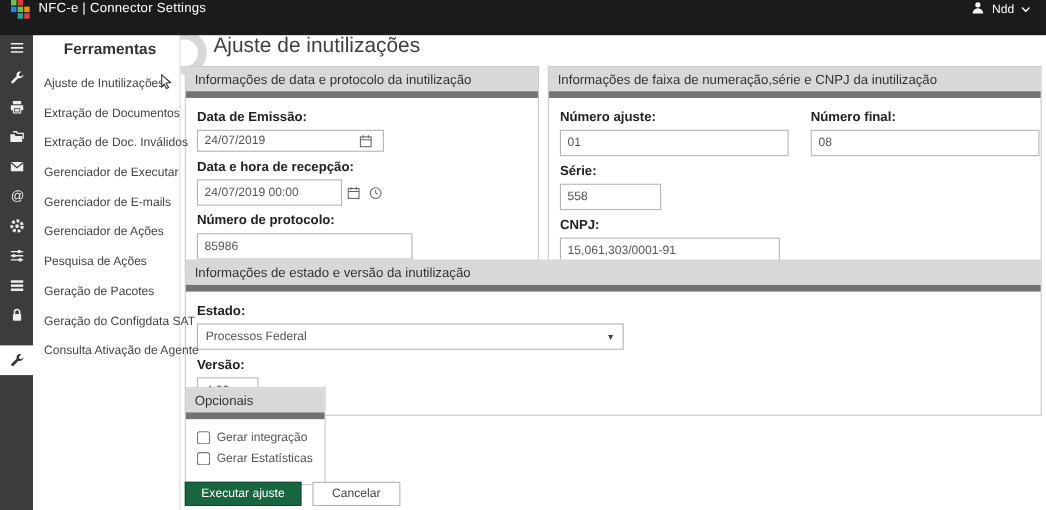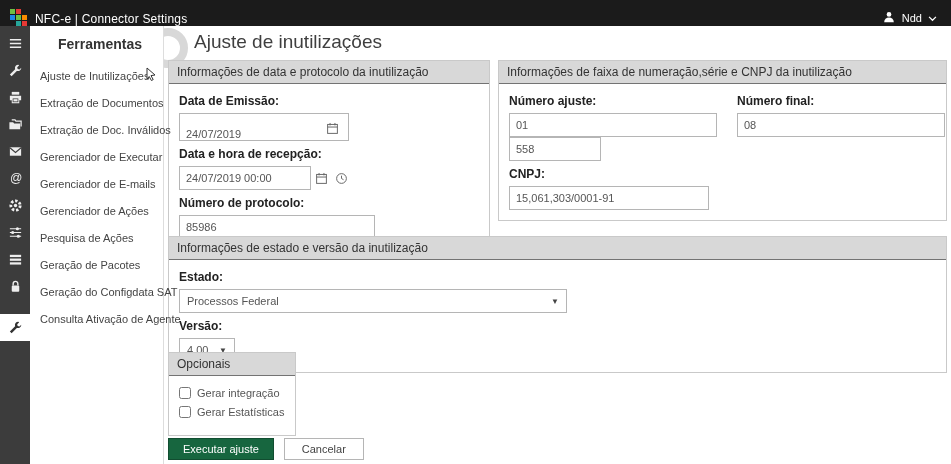--- a/index.html
+++ b/index.html
@@ -1,22 +1,22 @@
 <!DOCTYPE html>
 <html style="--c-topbar_bg: #1b1b1b; --c-rail_bg: #3c3c3c; --c-panel_header_bg: #d8d8d8; --c-accent_green: #17663f; --c-logo_red: #e53935; --c-logo_green: #6fbf44; --c-logo_blue: #1e88e5; --c-logo_orange: #fb8c00; --c-logo_teal: #26a69a;"><head>
 <meta charset="utf-8">
 <style>
   * { box-sizing: border-box; margin: 0; padding: 0; }
   html,body { background:#fff; }
   body { font-family: "Liberation Sans", sans-serif; }
   .app { position:relative; width:951px; height:464px; overflow:hidden; background:#fff; }
 
   
-  .topbar { position:absolute; top:0; left:0; right:0; height:26px;
-            background:var(--c-topbar_bg,#1b1b1b); display:flex; align-items:flex-end;
+  .topbar { position:absolute; top:0; left:0; right:0; height:32px;
+            background:var(--c-topbar_bg,#1b1b1b); display:flex; align-items:flex-start;
             padding:0 10px; gap:8px; z-index:30; }
   .logo { display:grid; grid-template-columns:repeat(3,5px); grid-template-rows:repeat(3,5px); gap:1px; }
   .logo span { width:5px; height:5px; }
   .topbar-title { color:#fff; font-size:12px; letter-spacing:.2px; }
   .topbar-right { margin-left:auto; display:flex; align-items:center; gap:6px; color:#fff;
                   font-size:11px; cursor:pointer; padding-right:4px; }
 
   
   .rail { position:absolute; top:26px; left:0; bottom:0; width:30px;
           background:var(--c-rail_bg,#3c3c3c); display:flex; flex-direction:column;
@@ -32,31 +32,31 @@
   .sidebar-item .cursor { position:absolute; right:6px; top:5px; }
 
   
   .main { position:absolute; top:26px; left:164px; right:0; bottom:0; background:#fff; overflow:hidden; }
   .deco-circle { position:absolute; left:-16px; top:2px; width:40px; height:40px; border-radius:50%;
                  border:8px solid #d8d8d8; background:transparent; }
   .page-title { position:absolute; left:30px; top:5px; font-size:19px; font-weight:normal; color:#3f3f3f; }
 
   .panel { position:absolute; border:1px solid #c9c9c9; background:#fff; }
   .panel-header { background:var(--c-panel_header_bg,#d8d8d8); color:#333; font-size:12px;
-                  padding:4px 8px; border-bottom:1px solid #737373; }
+                  padding:4px 8px; border-bottom:6px solid #737373; }
   .panel-body { padding:4px 10px 10px; }
   .panel-data   { left:4px;   top:34px;  width:322px; }
   .panel-faixa  { left:334px; top:34px;  width:449px; }
   .panel-estado { left:4px;   top:210px; width:779px; }
   .panel-opc    { left:4px;   top:326px; width:128px; }
 
   .field-label { font-size:12px; font-weight:bold; color:#222; margin:6px 0 5px; }
   .text-input { height:24px; border:1px solid #b5b5b5; font-size:11px; color:#555;
                 padding:8px 6px; font-family:inherit; background:#fff; }
-  .input-wrap { display:flex; align-items:flex-end; height:28px; border:1px solid #b5b5b5; background:#fff; padding:0 6px; }
+  .input-wrap { display:flex; align-items:center; height:20px; border:1px solid #b5b5b5; background:#fff; padding:0 6px; }
   .input-wrap input { border:none; outline:none; flex:1; font-size:11px; color:#555; font-family:inherit; min-width:0; }
   .icon-btn { display:flex; align-items:center; justify-content:center; width:20px; height:24px; cursor:pointer; background:transparent; border:none; }
   .row { display:flex; align-items:flex-end; }
   .cols { display:flex; gap:20px; }
 
   .select { display:flex; align-items:center; justify-content:space-between; height:24px;
             border:1px solid #b5b5b5; background:#fff; padding:0 7px; font-size:11px; color:#555; cursor:pointer; }
   .select .caret { font-size:8px; color:#444; margin-left:8px; }
 
   .check-row { display:flex; align-items:center; gap:6px; font-size:11px; color:#555; margin:7px 0; cursor:pointer; }
@@ -243,20 +243,21 @@
         <div class="cols">
           <div>
             <div class="field-label">Número ajuste:</div>
             <input class="text-input w208" value="01" style="">
           </div>
           <div>
             <div class="field-label">Número final:</div>
             <input class="text-input w208" value="08" style="">
           </div>
         </div>
+        <div class="field-label">Série:</div>
         <input class="text-input w92" value="558" style="">
         <div class="field-label">CNPJ:</div>
         <input class="text-input w200" value="15,061,303/0001-91" style="">
       </div>
     </section>
 
     <section class="panel panel-estado">
       <div class="panel-header">Informações de estado e versão da inutilização</div>
       <div class="panel-body">
         <div class="field-label">Estado:</div>

